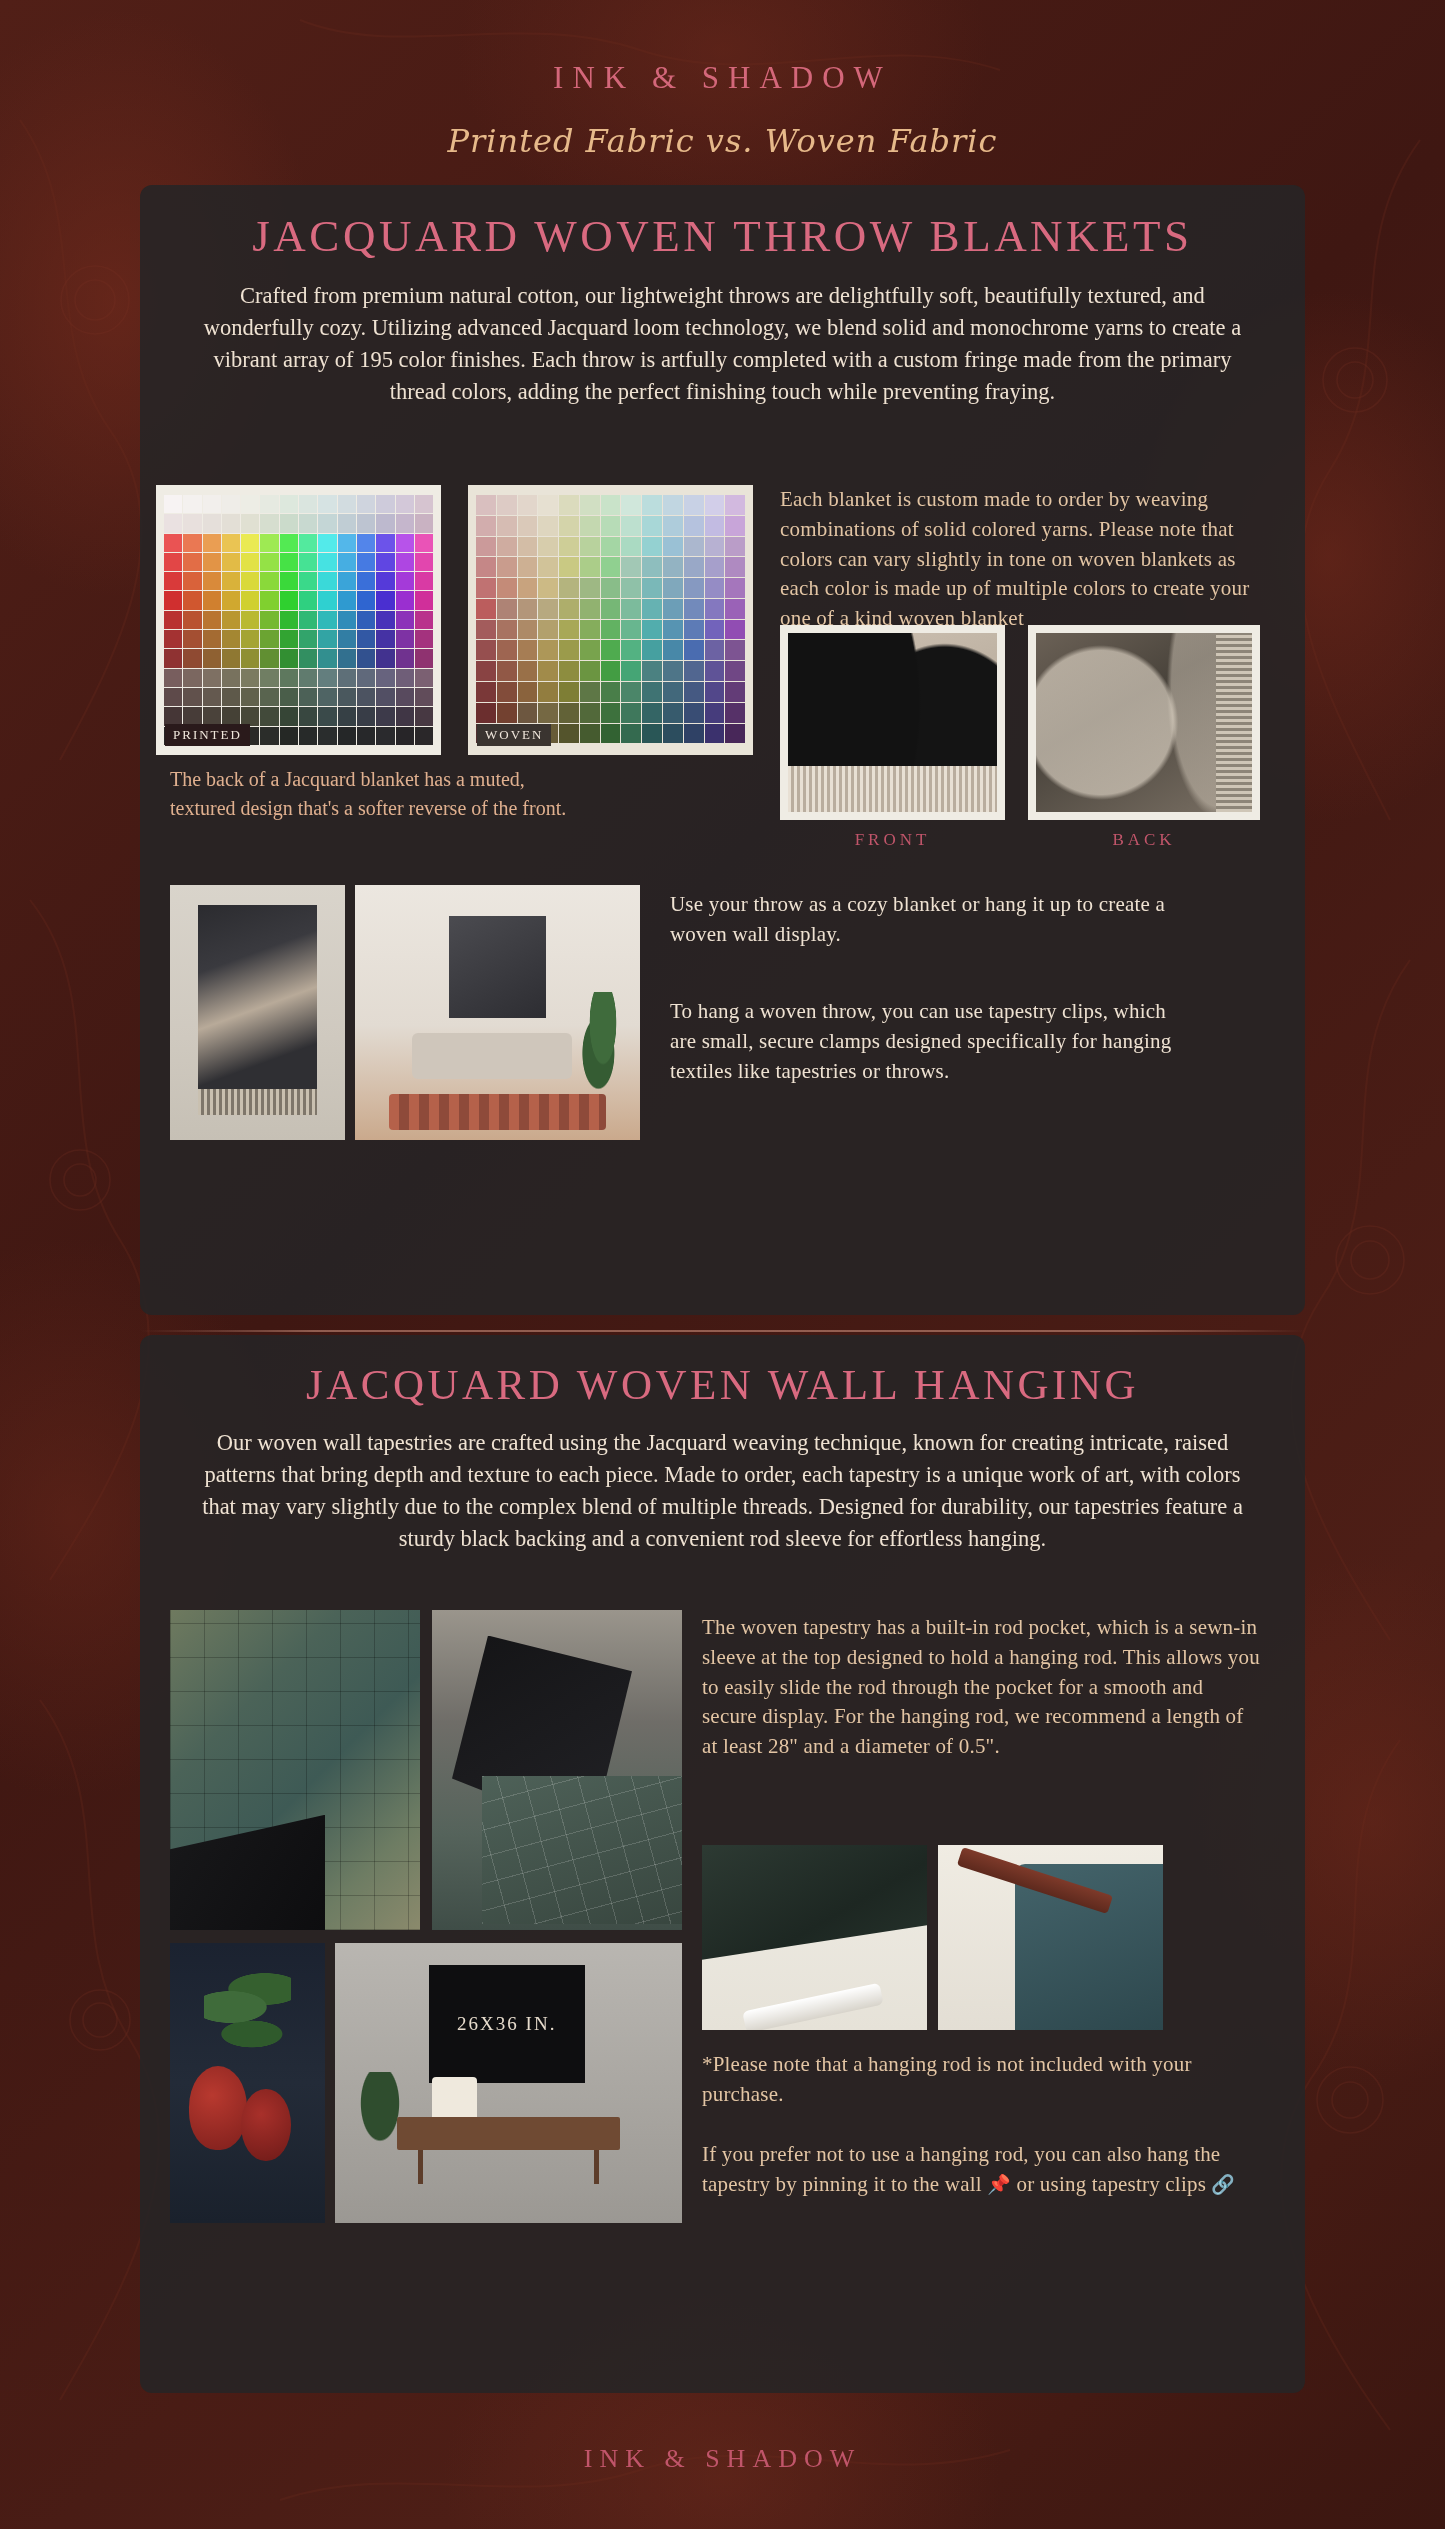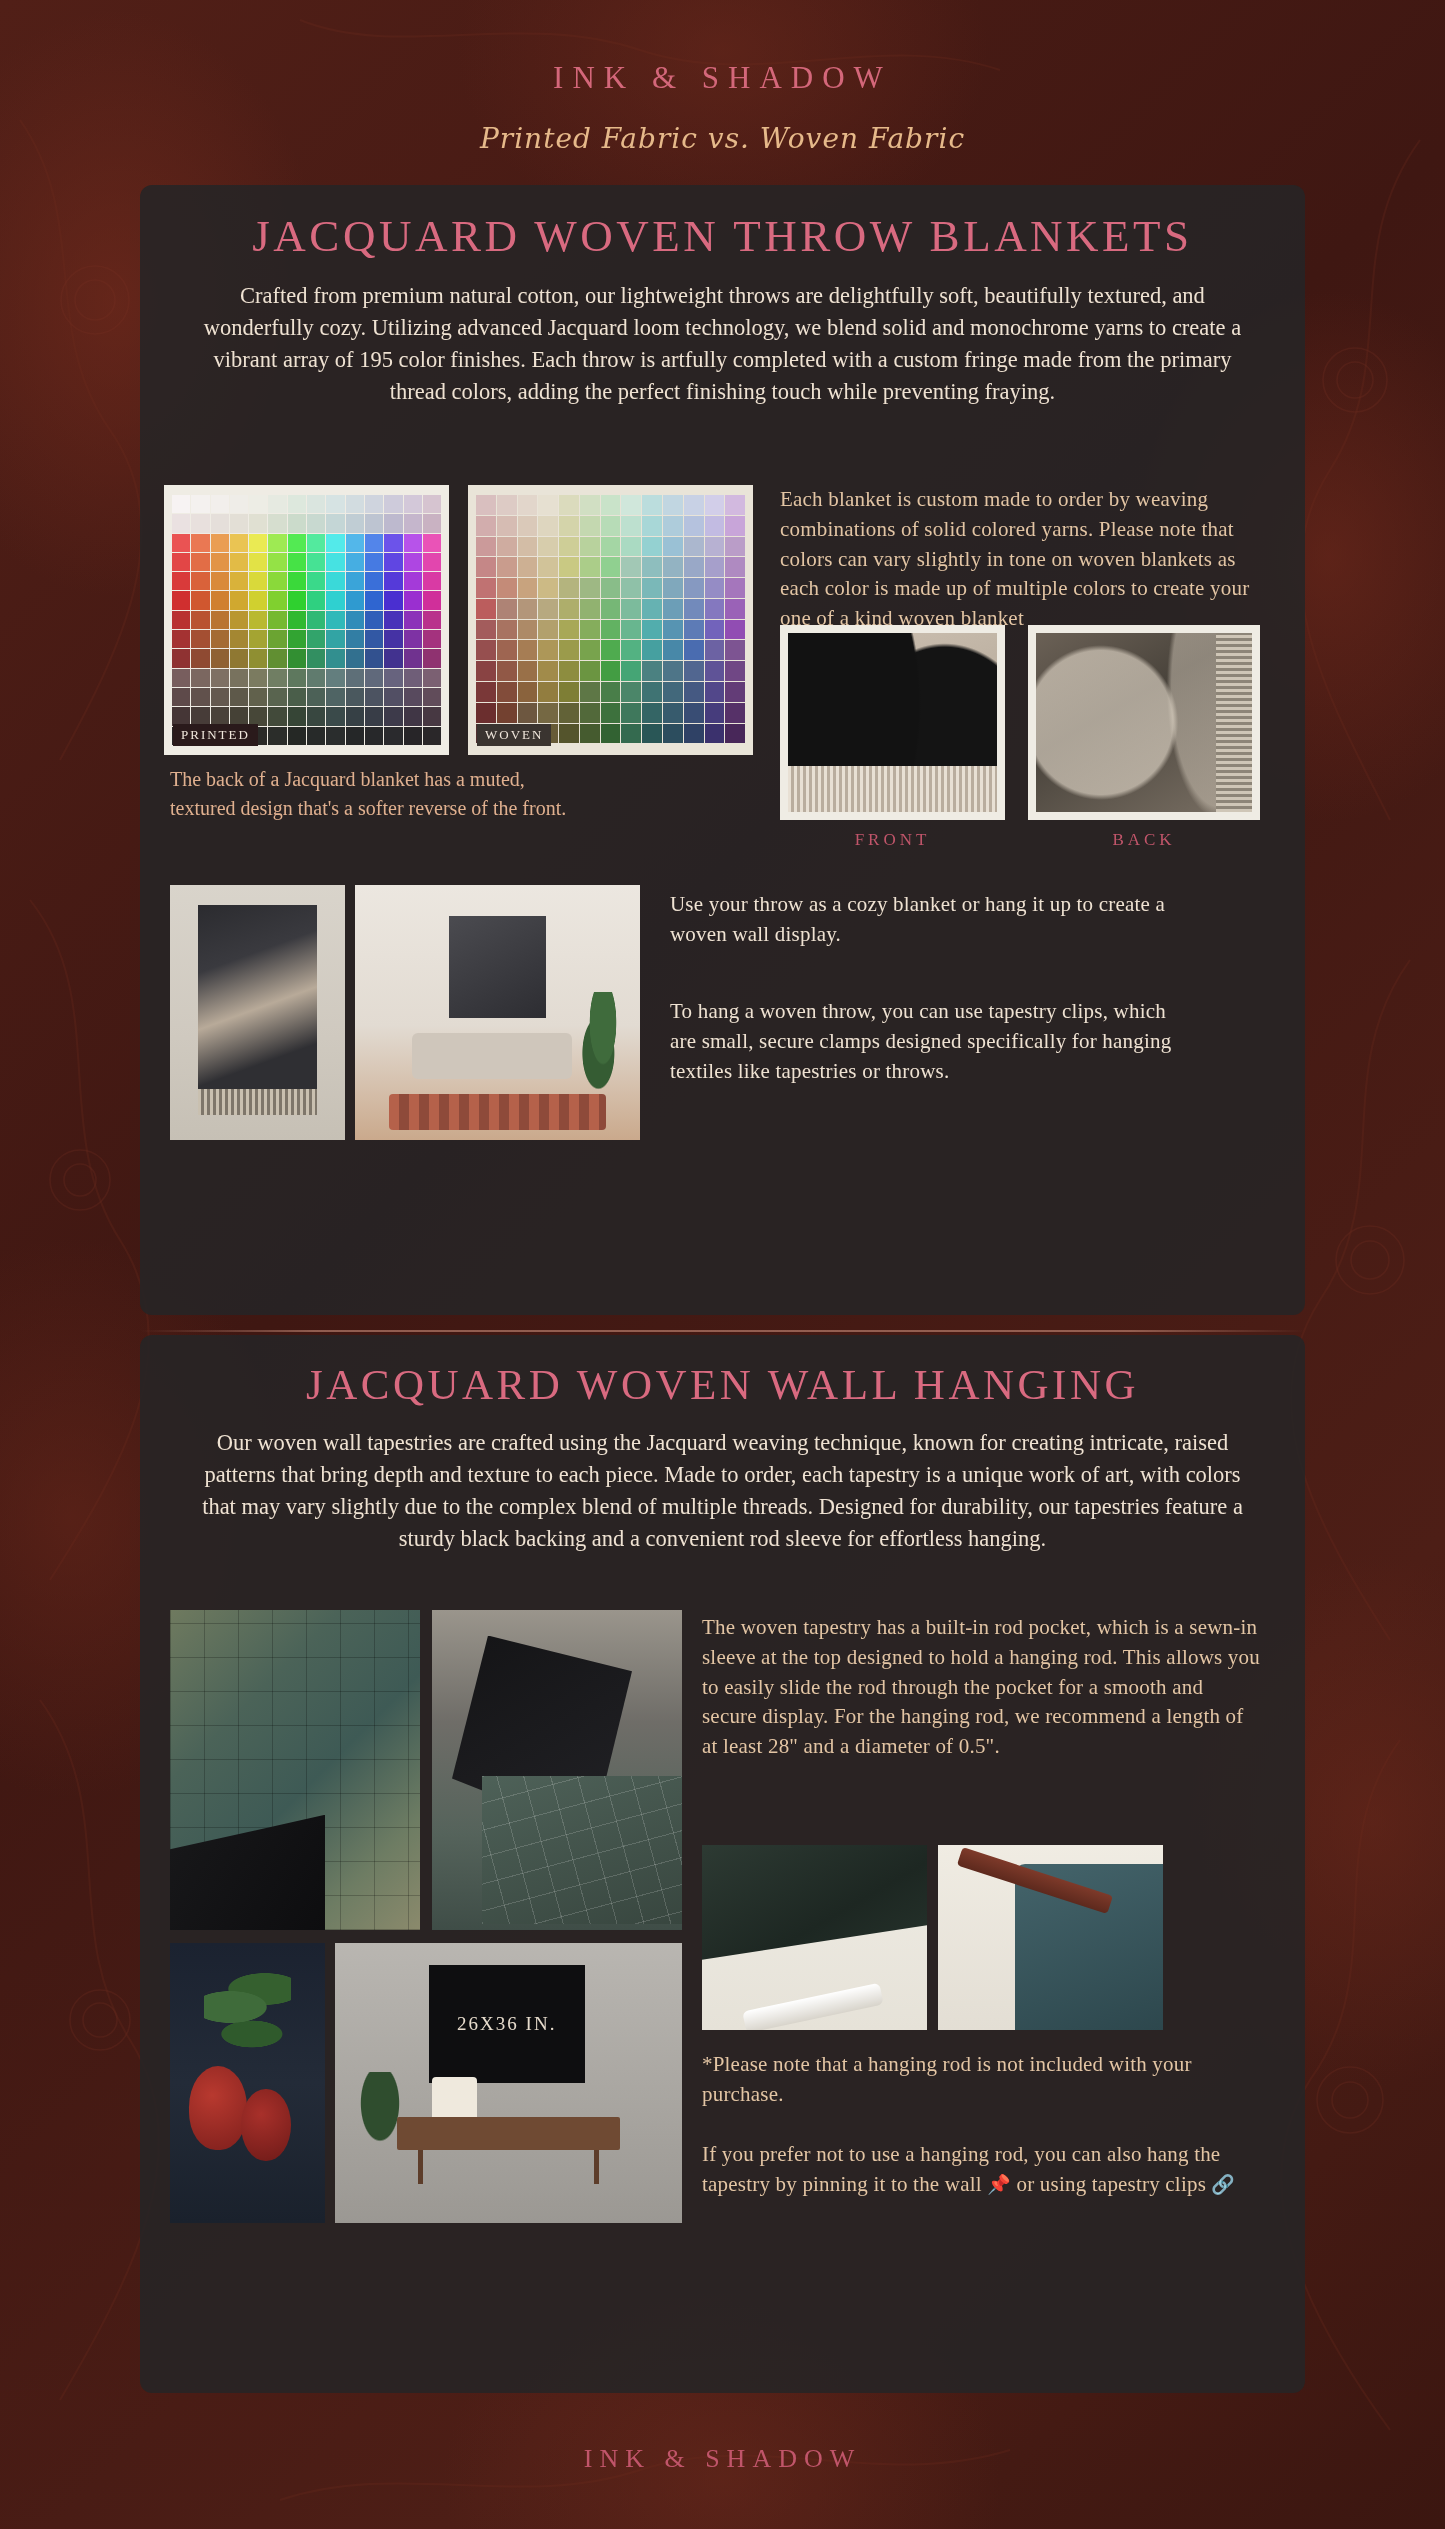--- a/index.html
+++ b/index.html
@@ -45,21 +45,21 @@
     color: #d4677a;
     font-size: 31px;
     letter-spacing: 9px;
     font-family: "Liberation Serif", serif;
   }
   .subtitle {
     position: absolute;
     top: 122px; left: 0; width: 100%;
     text-align: center;
     color: #e6b98a;
-    font-size: 28px;
+    font-size: 32px;
     font-style: italic;
     font-family: "DejaVu Serif", serif;
     letter-spacing: 1px;
   }
 
   
   .panel {
     position: absolute;
     background: rgba(38,36,37,0.88);
     left: 140px;
@@ -353,21 +353,21 @@
     </g>
   </svg>
 
   <div class="brand-top">INK  &amp;  SHADOW</div>
   <div class="subtitle">Printed Fabric vs. Woven Fabric</div>
 
   <div class="panel" id="panel-blankets">
     <div class="section-title">JACQUARD WOVEN THROW BLANKETS</div>
     <div class="intro">Crafted from premium natural cotton, our lightweight throws are delightfully soft, beautifully textured, and wonderfully cozy. Utilizing advanced Jacquard loom technology, we blend solid and monochrome yarns to create a vibrant array of 195 color finishes. Each throw is artfully completed with a custom fringe made from the primary thread colors, adding the perfect finishing touch while preventing fraying.</div>
 
-    <div class="swatch-card" style="left:24px; top:300px; width:285px; height:270px;">
+    <div class="swatch-card" style="left:16px; top:300px; width:285px; height:270px;">
       <div class="swatch-grid" id="grid-printed" style="grid-template-columns: repeat(14, 1fr);">
           <div style="background: rgb(247, 243, 243);"></div>
           <div style="background: rgb(244, 241, 239);"></div>
           <div style="background: rgb(242, 239, 236);"></div>
           <div style="background: rgb(239, 237, 232);"></div>
           <div style="background: rgb(237, 237, 229);"></div>
           <div style="background: rgb(230, 234, 225);"></div>
           <div style="background: rgb(221, 232, 221);"></div>
           <div style="background: rgb(218, 229, 223);"></div>
           <div style="background: rgb(214, 227, 227);"></div>

